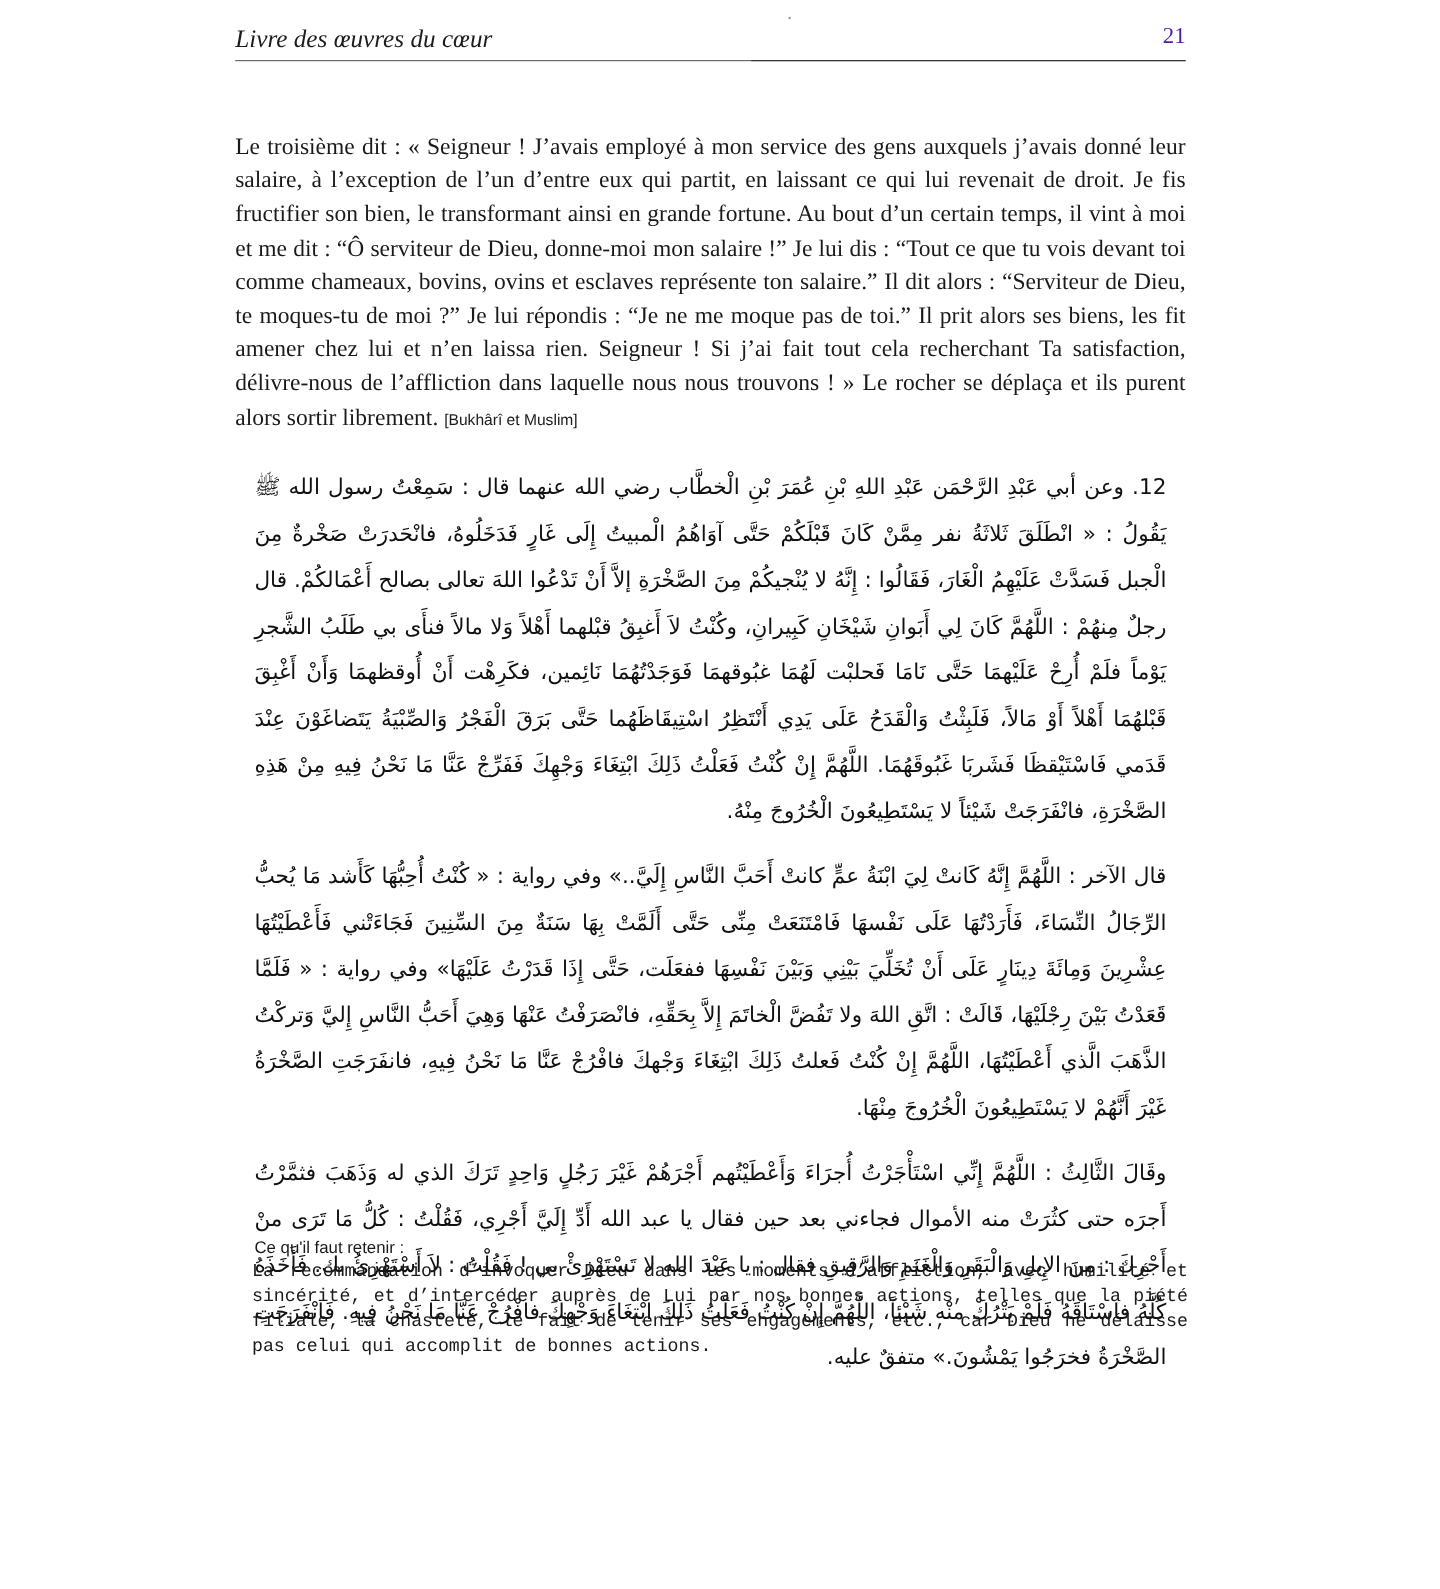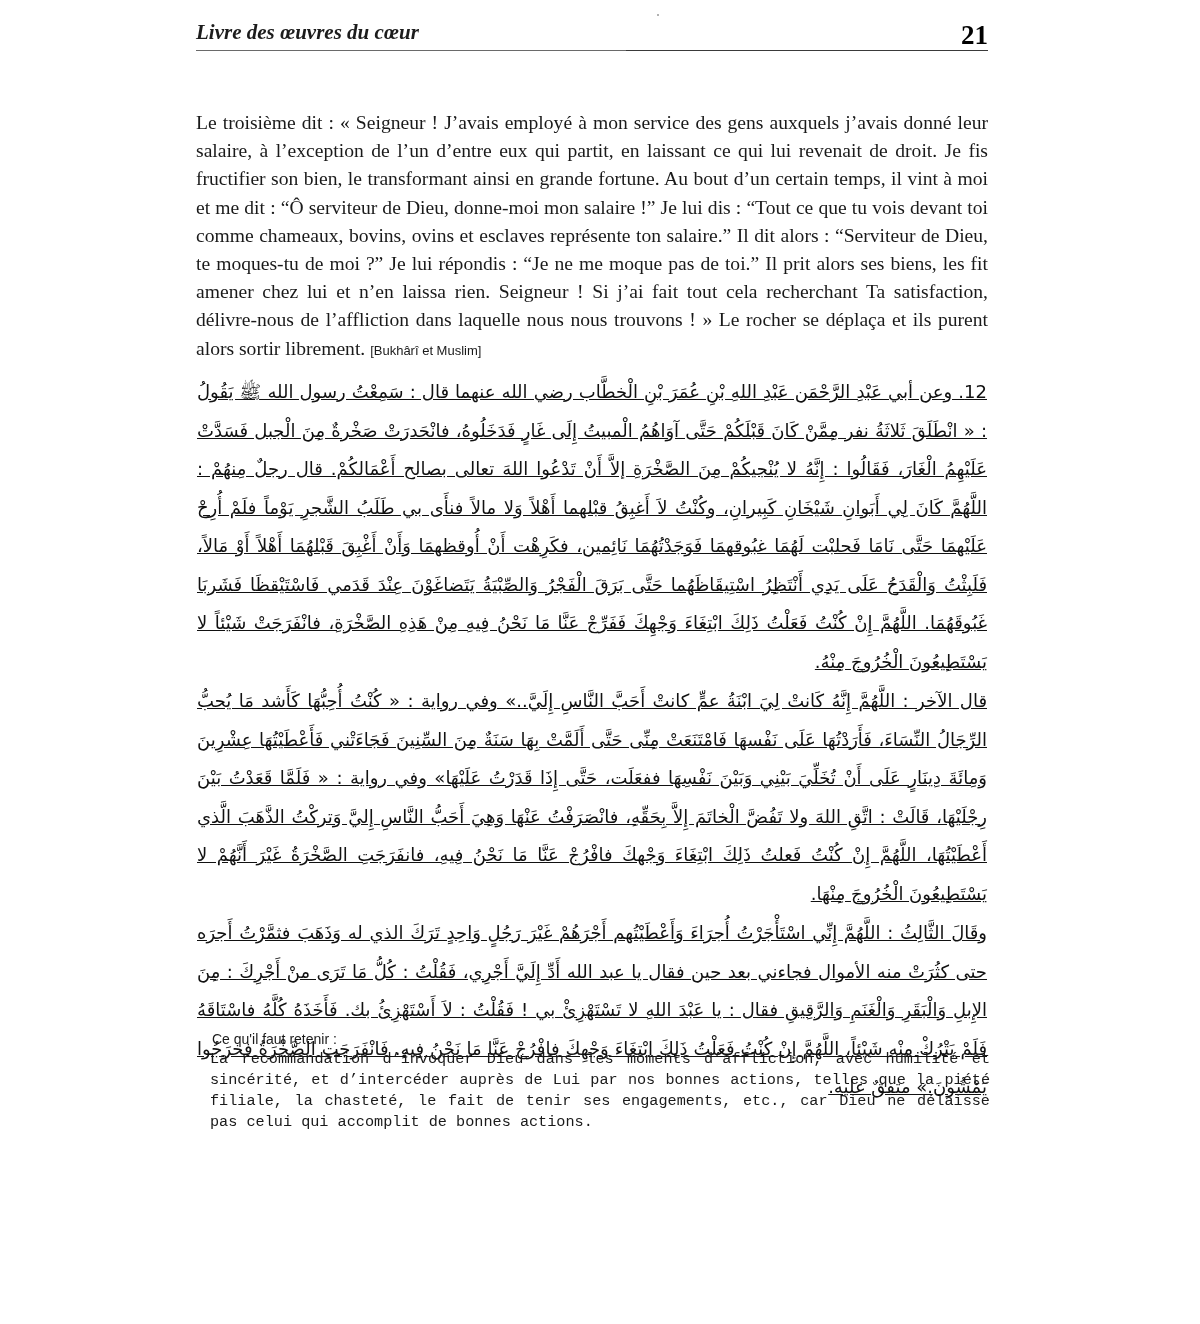--- a/index.html
+++ b/index.html
@@ -1,28 +1,28 @@
 <!DOCTYPE html>
 <html><head>
   <meta charset="utf-8">
   <style>
     html, body { margin: 0; padding: 0; background: #ffffff; }
     body { width: 1200px; height: 1324px; position: relative; overflow: hidden; color: #1a1a1a; }
-    .page-header { position: absolute; left: 196px; top: 18px; width: 792px; height: 34px; font-weight: bold; }
+    .page-header { position: absolute; left: 196px; top: 18px; width: 792px; height: 34px; }
     .running-title { position: absolute; left: 0; top: 2px; font-family: "Liberation Serif", serif; font-style: italic; font-size: 21px; color: #1c1c1c; }
-    .page-number { position: absolute; right: 0; top: 2px; font-family: "Liberation Serif", serif; font-size: 27px; color: #000000; }
+    .page-number { position: absolute; right: 0; top: 2px; font-family: "Liberation Serif", serif; font-size: 19px; color: #4c1d95; }
     .header-rule { position: absolute; left: 0; right: 0; top: 32px; height: 0; border-top: 1px solid #6a6a6a; }
     .header-rule::after { content: ""; position: absolute; left: 430px; right: 0; top: -1px; border-top: 1px solid #3a3a3a; }
     .speck { position: absolute; left: 657px; top: 14px; width: 2px; height: 2px; background: #999; border-radius: 1px; }
 
     .fr-block { position: absolute; left: 196px; top: 89px; width: 792px; font-family: "Liberation Serif", serif; font-size: 19.6px; line-height: 28.2px; text-align: justify; color: #1a1a1a; margin-top: 20px; }
     .ref { font-family: "Liberation Sans", sans-serif; font-size: 13px; }
 
     .ar-block { position: absolute; left: 196px; top: 372px; width: 792px; direction: rtl; font-family: "DejaVu Sans", sans-serif; font-size: 18px; line-height: 38.5px; text-align: justify; color: #111; }
-    .ar-para { margin: 1px; text-decoration: underline; }
+    .ar-para { margin: 16px; }
     .ar-para + .ar-para { margin-top: 0; }
 
     .retenir-title { position: absolute; left: 212px; top: 1031px; font-family: "Liberation Sans", sans-serif; font-size: 14px; color: #1a1a1a; }
     .retenir-body { position: absolute; left: 210px; top: 1049px; width: 780px; font-family: Liberation Mono, monospace; font-size: 15.2px; line-height: 21px; text-align: justify; color: #1a1a1a; }
   </style>
 </head>
 <body>
 
 <div class="page-header">
   <span class="running-title">Livre des œuvres du cœur</span>

